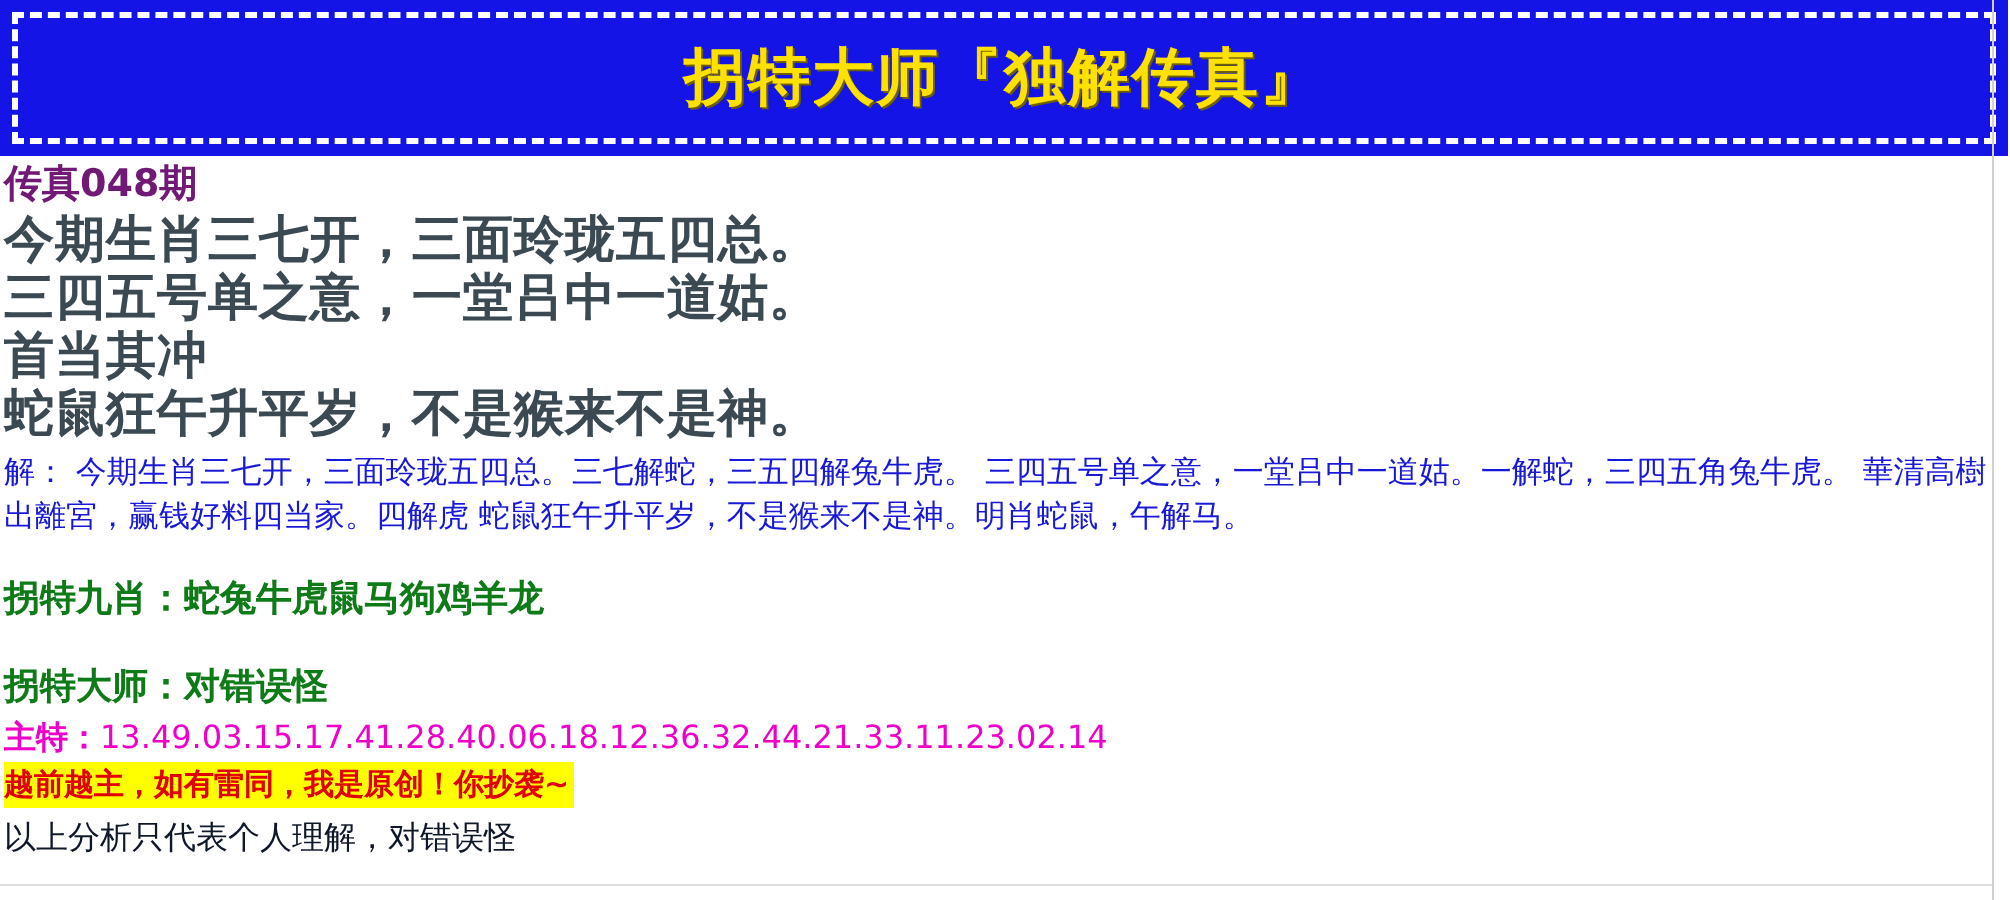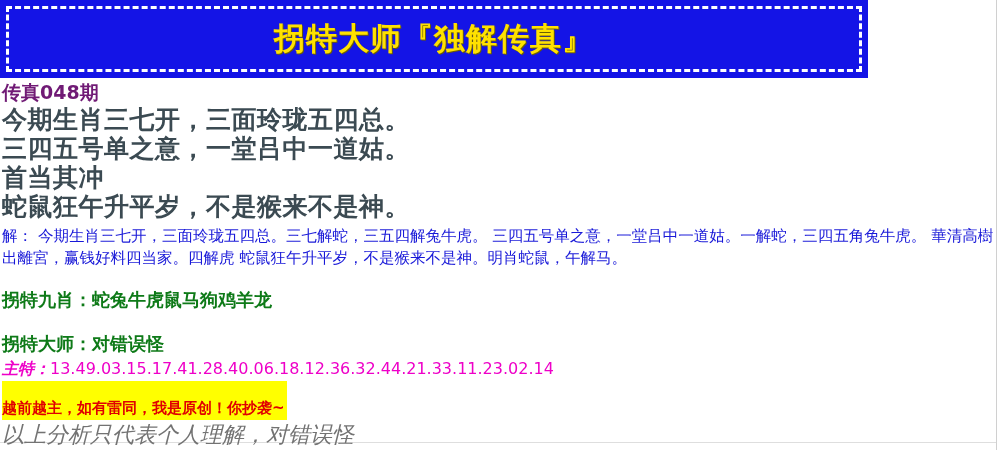--- a/index.html
+++ b/index.html
@@ -29,21 +29,21 @@
     left: 0;
     top: 442px;
     width: 996px;
     height: 1px;
     background: #dedede;
   }
 
   
   #banner {
     position: relative;
-    width: 868px;
+    width: 1004px;
     height: 78px;
     background: #1414e6;
     box-sizing: border-box;
   }
   #banner-inner-border {
     position: absolute;
     left: 6px;
     top: 6px;
     right: 6px;
     bottom: 6px;
@@ -120,43 +120,41 @@
 
   .numbers-line {
     color: #ee00c8;
     font-size: 16px;
     line-height: 22px;
     white-space: nowrap;
     margin-top: 1px;
   }
   .numbers-line .nl-label {
     font-weight: bold;
-    font-style: italic;
   }
 
   .warn-line {
     display: inline-block;
     background: #ffff00;
     color: #e00000;
     font-weight: bold;
     font-size: 15px;
     line-height: 21px;
     white-space: nowrap;
-    padding: 17px 2px 1px 0;
+    padding: 1px 2px 1px 0;
     margin-top: 1px;
   }
   .warn-wrap { line-height: 0; }
 
   .disclaimer {
-    color: #737373;
-    font-size: 22px;
+    color: #0f172a;
+    font-size: 16px;
     line-height: 24px;
     white-space: nowrap;
     margin-top: 3px;
-    font-style: italic;
   }
 </style>
 </head>
 <body>
 
 <div id="banner">
   <div id="banner-inner-border"></div>
   <div id="banner-title">拐特大师『独解传真』</div>
 </div>
 

